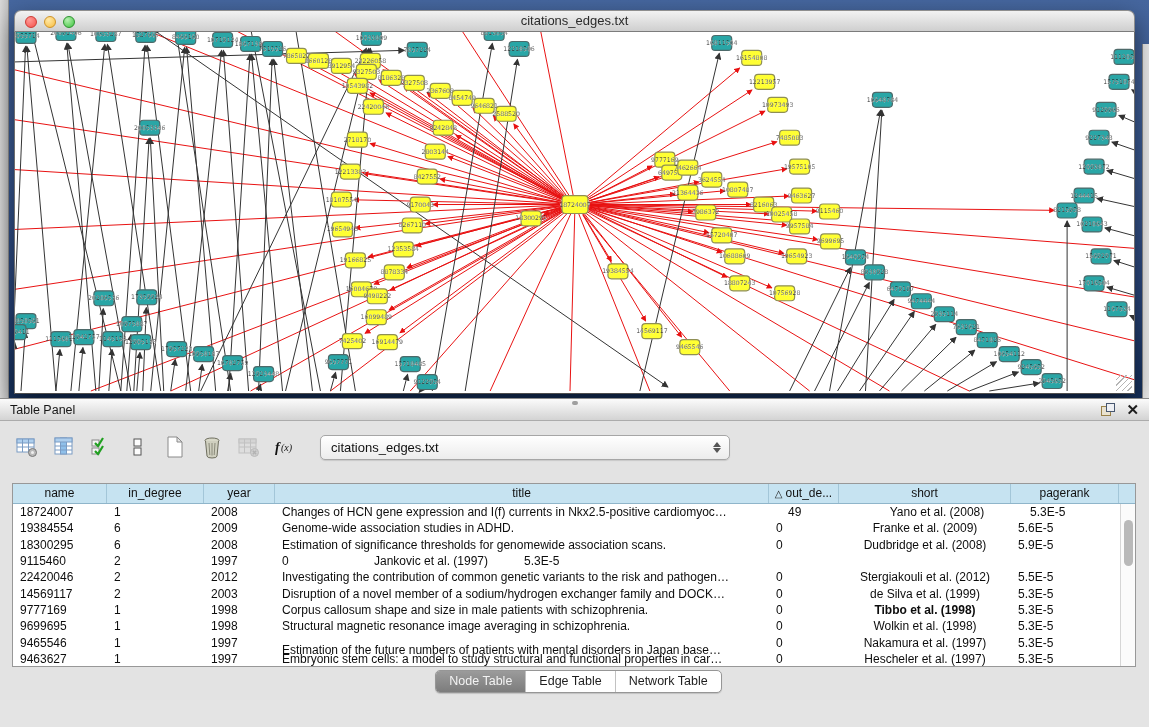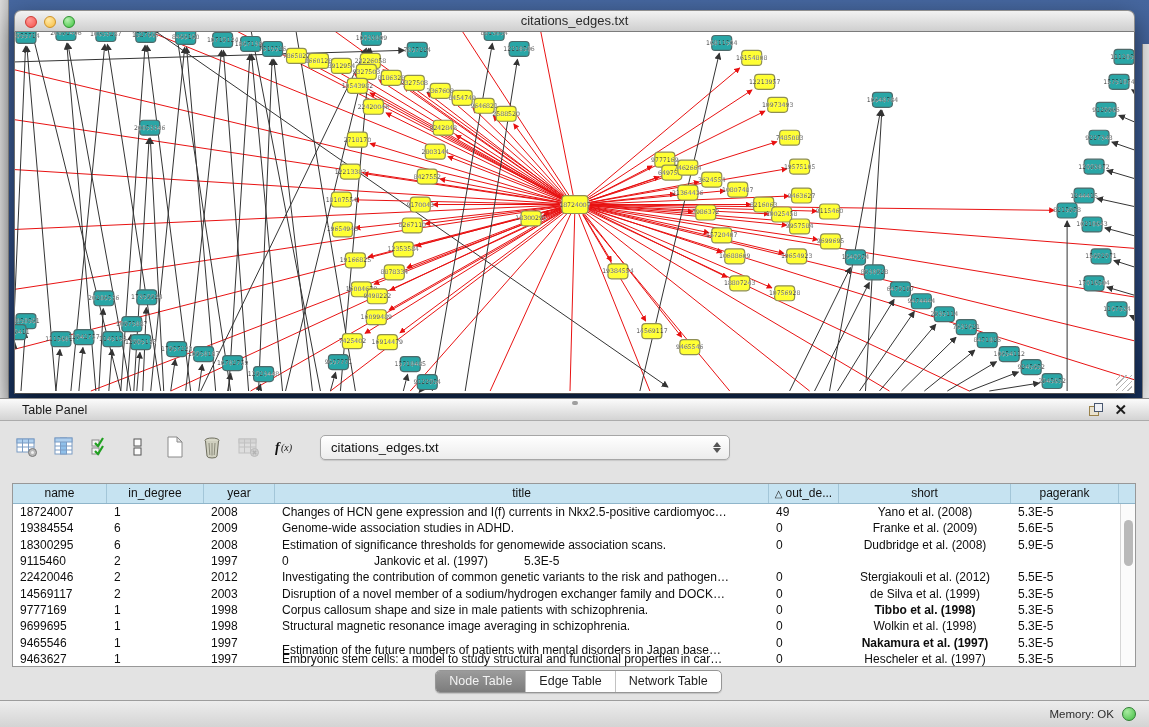--- a/index.html
+++ b/index.html
@@ -28,21 +28,21 @@
   .canvas{position:absolute;left:0;right:0;top:22px;bottom:0;background:#fff;
     border-left:1px solid #6e6e6e;border-right:1px solid #6e6e6e;border-bottom:1px solid #4e4e4e;box-sizing:border-box;}
   .canvas svg{display:block;width:100%;height:100%;}
   .grip{position:absolute;right:2px;bottom:2px;width:16px;height:16px;
     background:repeating-linear-gradient(135deg,transparent 0 3px,#b5b5b5 3px 4px);}
 
   
   .table-panel{position:absolute;left:0;top:398px;width:1149px;height:302px;background:#e3e3e3;}
   .panel-header{position:relative;height:23px;background:linear-gradient(#fbfbfb,#d3d3d3);
     border-top:1px solid #8a8a8a;border-bottom:1px solid #ababab;
-    display:flex;align-items:center;padding:0 22px;box-sizing:border-box;}
+    display:flex;align-items:center;padding:0 10px;box-sizing:border-box;}
   .panel-title{font-size:12.5px;color:#161616;}
   .ph-icons{margin-left:auto;display:flex;align-items:center;gap:12px;}
   .float-ic{position:relative;width:13px;height:13px;}
   .float-ic .sq1{position:absolute;left:0;top:3px;width:8px;height:8px;border:1.4px solid #9a824a;background:#e9e2cf;}
   .float-ic .sq2{position:absolute;left:5px;top:0;width:7px;height:7px;border:1.4px solid #47566f;background:#eef0f4;}
   .close-ic{font-size:15px;font-weight:bold;color:#1d1d1d;line-height:15px;}
   .dimple{position:absolute;left:50%;top:2px;width:6px;height:4px;margin-left:-3px;border-radius:2px;background:#9f9f9f;}
 
   .toolbar{display:flex;align-items:center;gap:11px;margin:13px 10px 8px 14px;height:26px;}
   .tbtn{width:26px;height:26px;display:flex;align-items:center;justify-content:center;cursor:default;}
@@ -588,21 +588,21 @@
           <div class="th" style="width: 70px;"><span class="sort">△</span><span>out_de...</span></div>
           <div class="th" style="width: 172px;"><span>short</span></div>
           <div class="th" style="width: 108px;"><span>pagerank</span></div>
         </div>
       <div class="tbody" id="tbody">
         <div class="tr">
             <div class="td" style="width: 94px;">18724007</div>
             <div class="td" style="width: 97px;">1</div>
             <div class="td" style="width: 71px;">2008</div>
             <div class="td" style="width: 494px;">Changes of HCN gene expression and I(f) currents in Nkx2.5-positive cardiomyoc…</div>
-            <div class="td" style="width: 70px;">49</div>
+            <div class="td" style="width: 70px; margin-left: 12px;">49</div>
             <div class="td center" style="width: 172px;">Yano et al. (2008)</div>
             <div class="td" style="width: 108px;">5.3E-5</div>
           </div>
           <div class="tr">
             <div class="td" style="width: 94px;">19384554</div>
             <div class="td" style="width: 97px;">6</div>
             <div class="td" style="width: 71px;">2009</div>
             <div class="td" style="width: 494px;">Genome-wide association studies in ADHD.</div>
             <div class="td" style="width: 70px;">0</div>
             <div class="td center" style="width: 172px;">Franke et al. (2009)</div>
@@ -660,21 +660,21 @@
             <div class="td" style="width: 70px;">0</div>
             <div class="td center" style="width: 172px;">Wolkin et al. (1998)</div>
             <div class="td" style="width: 108px;">5.3E-5</div>
           </div>
           <div class="tr">
             <div class="td" style="width: 94px;">9465546</div>
             <div class="td" style="width: 97px;">1</div>
             <div class="td" style="width: 71px;">1997</div>
             <div class="td" style="width: 494px; margin-top: 14px;">Estimation of the future numbers of patients with mental disorders in Japan base…</div>
             <div class="td" style="width: 70px;">0</div>
-            <div class="td center" style="width: 172px; font-weight: bold;">Nakamura et al. (1997)</div>
+            <div class="td center" style="width: 172px;">Nakamura et al. (1997)</div>
             <div class="td" style="width: 108px;">5.3E-5</div>
           </div>
           <div class="tr">
             <div class="td" style="width: 94px;">9463627</div>
             <div class="td" style="width: 97px;">1</div>
             <div class="td" style="width: 71px;">1997</div>
             <div class="td" style="width: 494px;">Embryonic stem cells: a model to study structural and functional properties in car…</div>
             <div class="td" style="width: 70px;">0</div>
             <div class="td center" style="width: 172px;">Hescheler et al. (1997)</div>
             <div class="td" style="width: 108px;">5.3E-5</div>
@@ -687,17 +687,13 @@
 
     <div class="tabs">
       <div class="seg" id="tabseg">
           <div class="seg-item sel">Node Table</div>
           <div class="seg-item">Edge Table</div>
           <div class="seg-item">Network Table</div>
         </div>
     </div>
   </div>
 
-  <div class="status-bar">
-    <span class="mem-label">Memory: OK</span>
-    <span class="mem-dot"></span>
-  </div>
 </div>
 
 </body></html>

